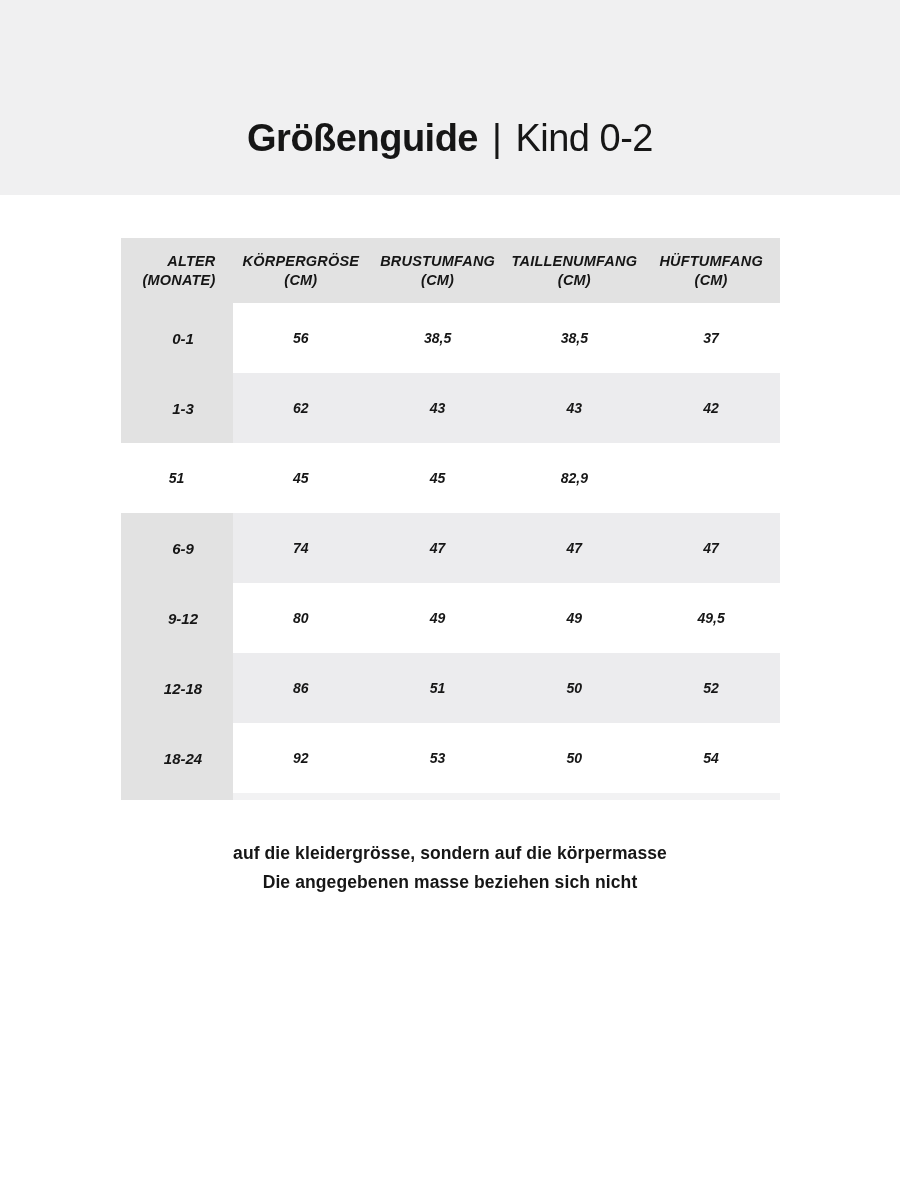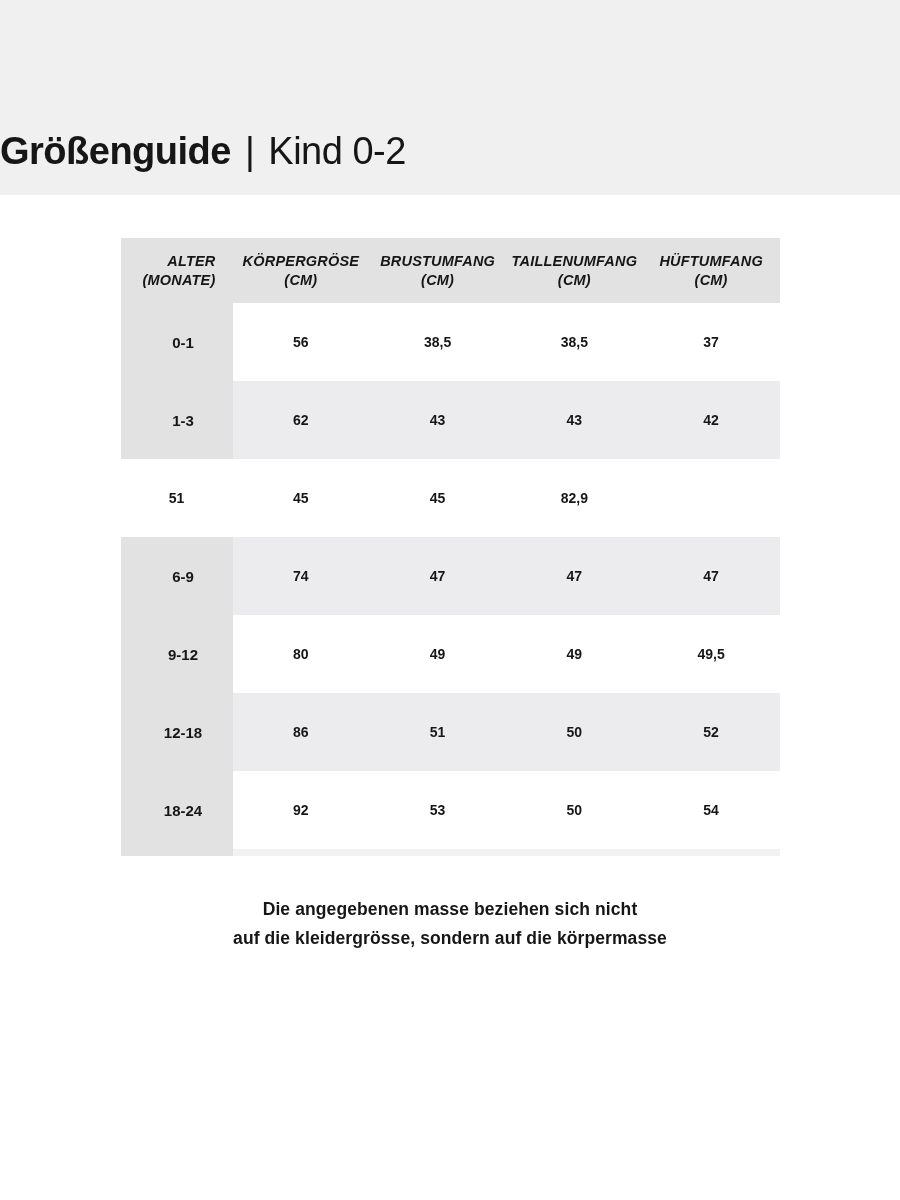--- a/index.html
+++ b/index.html
@@ -8,22 +8,22 @@
     font-family:"Liberation Sans","DejaVu Sans",sans-serif;
     background:var(--page-bg,#ffffff);
     color:var(--text,#161616);
     overflow:hidden;
   }
 
   
   .banner {
     width:900px; height:195px;
     background:var(--banner-bg,#f0f0f1);
-    display:flex; align-items:flex-end; 
-    padding-bottom:22px;
+    display:flex; align-items:flex-end; justify-content:center;
+    padding-bottom:35px;
   }
   .banner h1 {
     font-size:38px; font-weight:400; letter-spacing:-0.5px;
     white-space:nowrap;
   }
   .title-bold { font-weight:700; }
   .title-sep  { font-weight:400; margin:0 14px; }
   .title-reg  { font-weight:400; }
 
   
@@ -33,21 +33,21 @@
     grid-template-columns:112px repeat(4,1fr);
   }
   .thead { height:65px; background:var(--table-head-bg,#e2e2e2);font-style:italic; }
   .th {
     display:flex; flex-direction:column; justify-content:center; align-items:center;
     font-weight:700; font-size:14.5px; line-height:19px; letter-spacing:0.2px;
     text-align:center;
   }
   .th.th-age { align-items:flex-end; padding-right:17px; text-align:right; }
 
-  .tr { height:78px; }
+  .tr { height:70px;font-style:italic; }
   .td {
     display:flex; align-items:center; justify-content:center;
     font-weight:700; font-size:14px;
     background:var(--row-bg,#ffffff);
   }
   .tr.alt .td { background:var(--row-alt-bg,#ececee); }
   .tr .td.td-age {
     background:var(--table-head-bg,#e2e2e2);
     font-size:15px; padding-left:13px;
   }
@@ -152,15 +152,15 @@
   </div>
 
   <div class="tstrip">
     <div class="strip-age"></div>
     <div class="strip-rest"></div>
   </div>
 
 </section>
 
 <footer class="footnote">
+  <div>auf die kleidergrösse, sondern auf die körpermasse</div>
   <div>Die angegebenen masse beziehen sich nicht</div>
-  <div>auf die kleidergrösse, sondern auf die körpermasse</div>
 </footer>
 
 </body></html>

